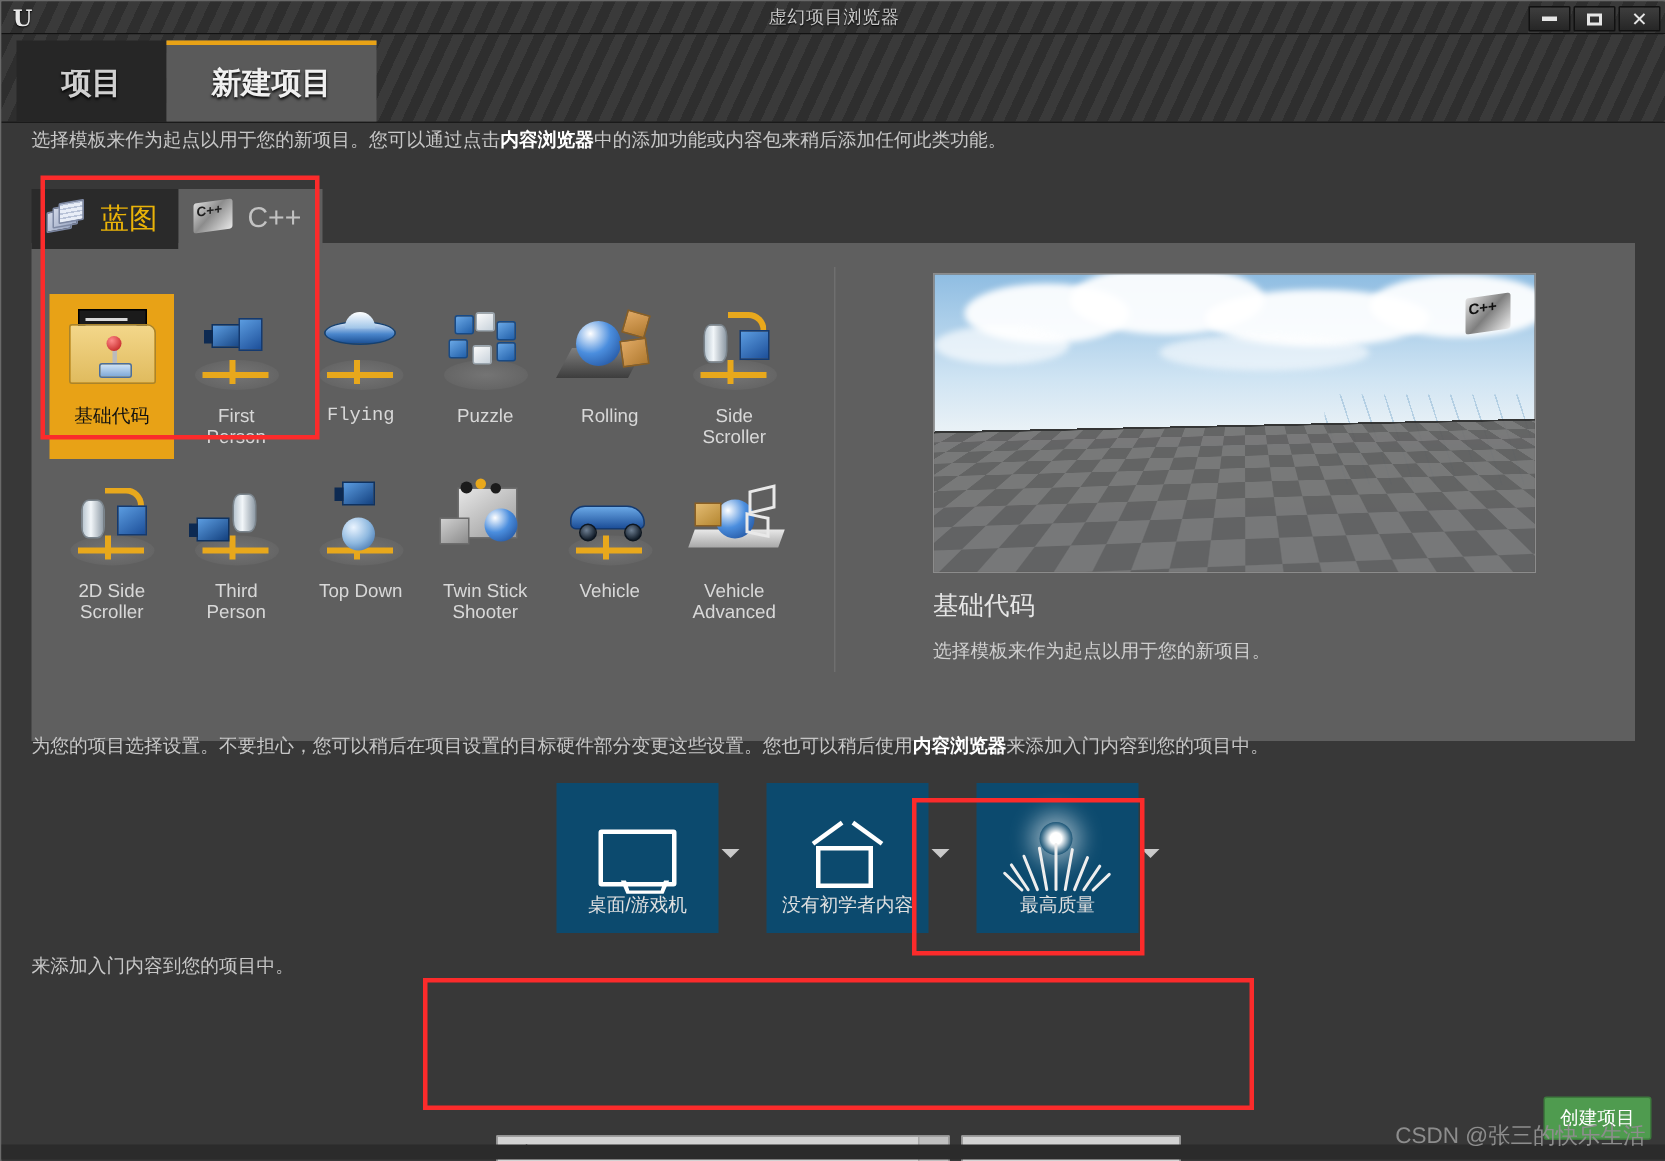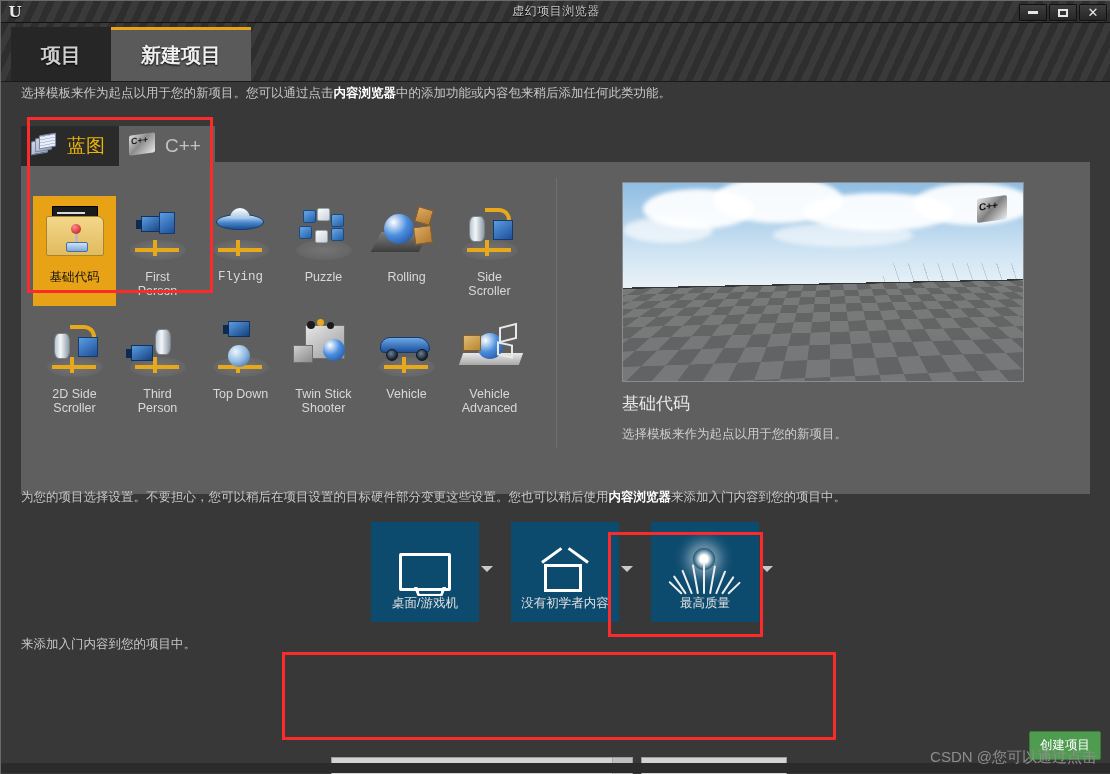--- a/index.html
+++ b/index.html
@@ -685,20 +685,20 @@
       <div class="path-input-wrap">
         <input type="text" value="D:\UE4-Z" style="">
         <div class="browse-btn">...</div>
       </div>
       <input class="name-input" type="text" value="test" style="">
     </div>
 
   </div>
 
   <div class="create-btn">创建项目</div>
-  <div class="watermark">CSDN @您可以通过点击</div>
+  <div class="watermark">CSDN @张三的快乐生活</div>
   <div class="bottombar"></div>
 
   <div class="redbox rb1"></div>
   <div class="redbox rb2"></div>
   <div class="redbox rb3"></div>
 
 </div>
 
 </body></html>

